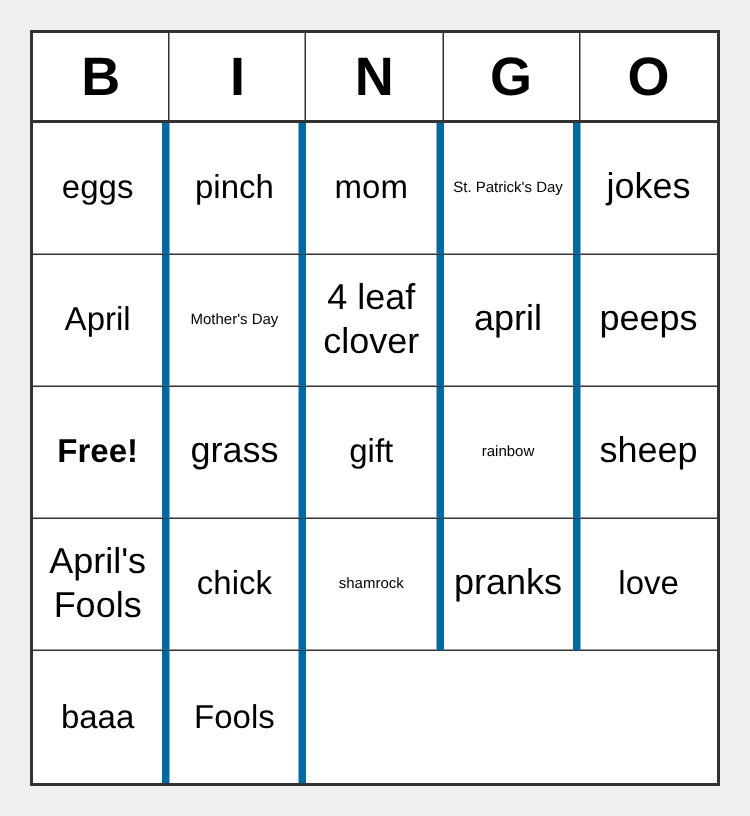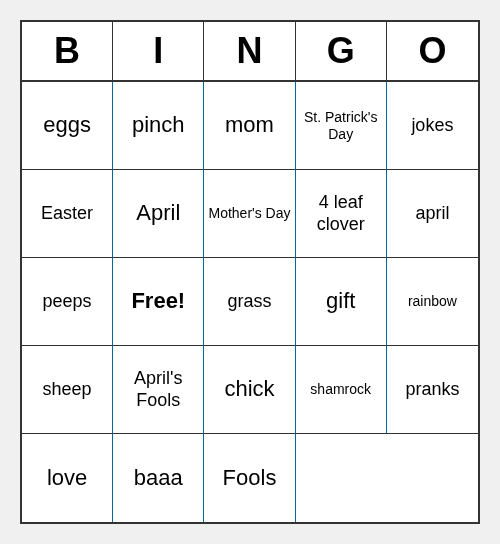--- a/index.html
+++ b/index.html
@@ -41,21 +41,21 @@
       border-right: none;
     }
 
     .bingo-grid {
       display: grid;
       grid-template-columns: repeat(5, 1fr);
       grid-template-rows: repeat(5, 88px);
     }
 
     .bingo-cell {
-      border-right: 1px solid #0369a1;
+      border-right: 5px solid #0369a1;
       border-bottom: 1px solid #333;
       display: flex;
       align-items: center;
       justify-content: center;
       text-align: center;
       padding: 6px 4px;
       font-size: 16px;
       line-height: 1.2;
     }
 
@@ -65,25 +65,25 @@
 
     .bingo-cell:nth-child(n+21) {
       border-bottom: none;
     }
 
     .bingo-cell.large-text {
       font-size: 22px;
     }
 
     .bingo-cell.medium-text {
-      font-size: 18px;
+      font-size: 24px;
     }
 
     .bingo-cell.small-text {
-      font-size: 14px;
+      font-size: 10px;
     }
 
     .bingo-cell.free {
       font-size: 22px;
       font-weight: bold;
     }
   </style>
 </head>
 <body>
 
@@ -94,21 +94,20 @@
       <div class="bingo-header-cell">N</div>
       <div class="bingo-header-cell">G</div>
       <div class="bingo-header-cell">O</div>
     </div>
   <div class="bingo-grid">
   <div class="bingo-cell large-text">eggs</div>
       <div class="bingo-cell large-text">pinch</div>
       <div class="bingo-cell large-text">mom</div>
       <div class="bingo-cell small-text">St. Patrick's Day</div>
       <div class="bingo-cell medium-text">jokes</div>
-      <div class="bingo-cell medium-text">Easter</div>
       <div class="bingo-cell large-text">April</div>
       <div class="bingo-cell small-text">Mother's Day</div>
       <div class="bingo-cell medium-text">4 leaf clover</div>
       <div class="bingo-cell medium-text">april</div>
       <div class="bingo-cell medium-text">peeps</div>
       <div class="bingo-cell free">Free!</div>
       <div class="bingo-cell medium-text">grass</div>
       <div class="bingo-cell large-text">gift</div>
       <div class="bingo-cell small-text">rainbow</div>
       <div class="bingo-cell medium-text">sheep</div>

